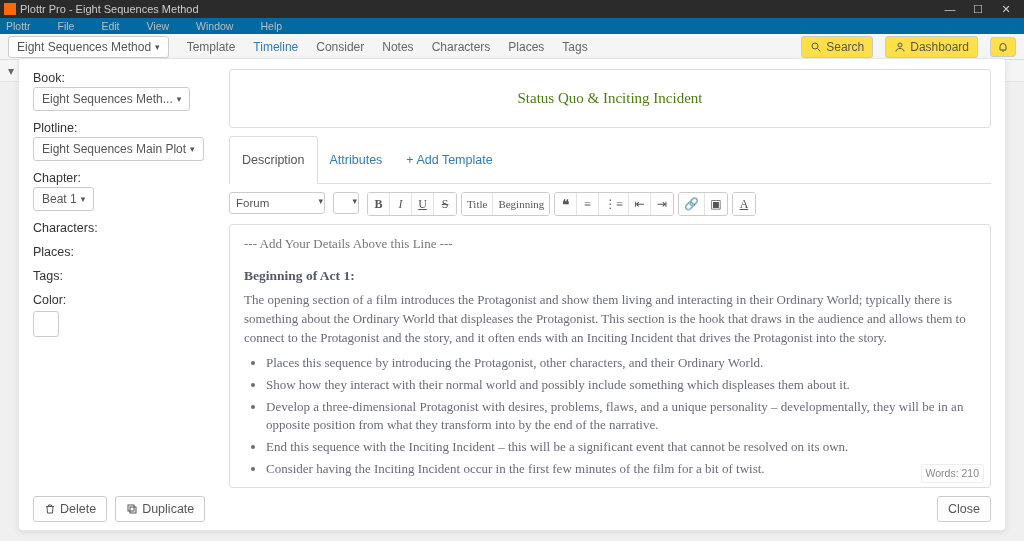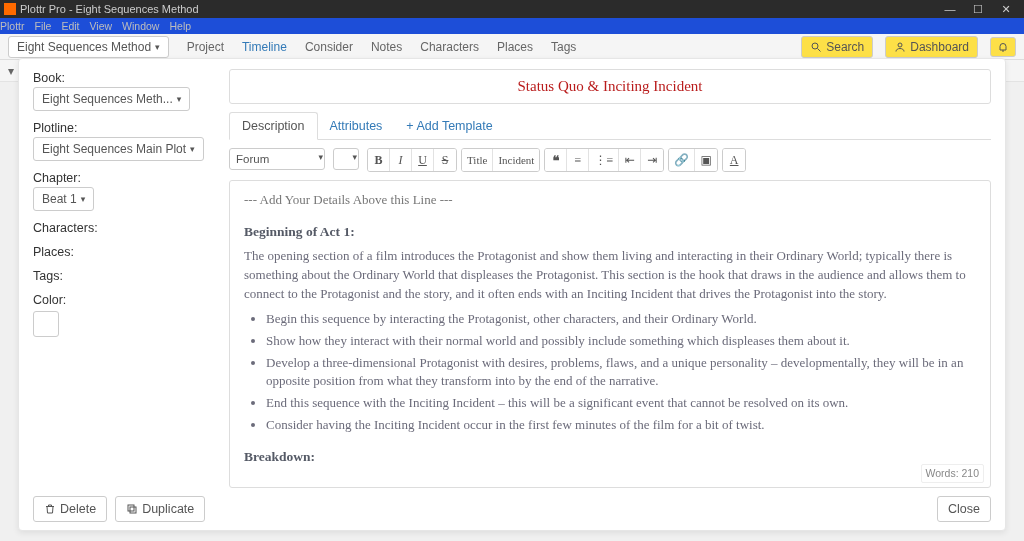--- a/index.html
+++ b/index.html
@@ -1,41 +1,41 @@
 <!DOCTYPE html>
 <html><head>
 <meta charset="utf-8">
 <style>
 * { box-sizing: border-box; margin: 0; padding: 0; }
 body { font-family: "Segoe UI", Arial, sans-serif; font-size: 12px; background: #f0f0f0; width: 1024px; height: 541px; overflow: hidden; color: #333; }
 .titlebar { background: #2b2b2b; color: #ccc; height: 18px; display: flex; align-items: center; padding: 0 4px; font-size: 11px; }
 .titlebar .app-icon { width: 12px; height: 12px; background: #ff6a00; margin-right: 4px; }
 .titlebar .title { flex: 1; }
 .titlebar .win-btn { width: 28px; text-align: center; color: #ccc; }
-.menubar { background: #1d4ed8; color: #bdbdbd; height: 16px; display: flex; align-items: center; font-size: 10.5px; gap: 10px; padding: 0 0; }
+.menubar { background: #0369a1; color: #bdbdbd; height: 16px; display: flex; align-items: center; font-size: 10.5px; gap: 27px; padding: 0 6px; }
 .menubar span { cursor: default; }
 .toolbar { background: #f5f5f5; border-bottom: 1px solid #ddd; height: 26px; display: flex; align-items: center; padding: 0 8px; gap: 12px; font-size: 12px; color: #666; }
 .method-dd { border: 1px solid #ccc; border-radius: 3px; background: #fff; padding: 3px 8px; font-size: 12px; color: #555; display: flex; align-items: center; gap: 4px; }
 .tool-links { display: flex; gap: 18px; margin-left: 6px; }
 .tool-links .active { color: #337ab7; font-weight: 500; }
 .spacer { flex: 1; }
 .tool-btn { border: 1px solid #ccc; border-radius: 3px; background: #fde047; padding: 3px 8px; display: flex; align-items: center; gap: 4px; color: #555; font-size: 12px; }
 .secondary { background: #f5f5f5; border-bottom: 1px solid #e3e3e3; height: 22px; display: flex; align-items: center; padding: 0 8px; gap: 8px; position: relative; }
 .filter-icon { font-size: 12px; color: #666; border-right: 1px solid #ddd; padding-right: 8px; }
 .kebab { margin-left: auto; color: #666; font-size: 14px; padding: 0 4px; }
 .modal { position: absolute; top: 58px; left: 18px; right: 18px; bottom: 10px; background: #fff; border-radius: 4px; box-shadow: 0 2px 6px rgba(0,0,0,.08); display: flex; overflow: hidden; border:1px solid #e6e6e6; }
 .sidebar { width: 200px; padding: 12px 14px; font-size: 12.5px; color: #333; }
 .sidebar .row { margin-bottom: 10px; }
 .sidebar label { font-weight: normal; display: inline-block; }
 .sidebar .dd { border: 1px solid #ccc; border-radius: 3px; padding: 4px 8px; font-size: 12px; color: #555; display: inline-flex; align-items: center; gap: 4px; background: #fff; margin-top: 2px; text-align: center; }
 .sidebar .color-sw { width: 26px; height: 26px; border: 1px solid #ccc; border-radius: 3px; background: #fff; margin-top: 4px; }
 .main { flex: 1; padding: 10px 14px 8px 10px; display: flex; flex-direction: column; }
-.card-title { border: 1px solid #ddd; border-radius: 3px; text-align: center; font-family: Georgia, serif; font-size: 15px; padding: 8px; color: #b91c1c; }
+.card-title { border: 1px solid #ddd; border-radius: 3px; text-align: center; font-family: Georgia, serif; font-size: 15px; padding: 20px; color: #4d7c0f; }
 .tabrow { display: flex; align-items: center; border-bottom: 1px solid #ddd; margin-top: 8px; font-size: 12.5px; }
-.tabrow .tab { padding: 6px 12px; color: #337ab7; cursor: pointer; }
+.tabrow .tab { padding: 16px 12px; color: #337ab7; cursor: pointer; }
 .tabrow .tab.active { color: #555; border: 1px solid #ddd; border-bottom: 1px solid #fff; border-radius: 3px 3px 0 0; margin-bottom: -1px; background: #fff; }
 .editor-toolbar { display: flex; gap: 0; margin-top: 8px; }
 .editor-toolbar .grp { display: flex; border: 1px solid #ccc; border-radius: 3px; overflow: hidden; margin-right: 4px; }
 .editor-toolbar .ebtn { height: 22px; min-width: 22px; padding: 0 5px; display: flex; align-items: center; justify-content: center; font-size: 12px; color: #555; border-right: 1px solid #e2e2e2; background: #fff; font-family: Georgia, serif; }
 .editor-toolbar .ebtn:last-child { border-right: none; }
 .editor-toolbar select, .editor-toolbar .sel { border: 1px solid #ccc; border-radius: 3px; height: 22px; font-size: 11.5px; padding: 0 18px 0 6px; margin-right: 4px; color: #555; background: #fff; appearance: none; position: relative; }
 .editor-toolbar .selwrap { position: relative; display: inline-block; margin-right: 4px;}
 .editor-toolbar .selwrap::after { content: "▾"; position: absolute; right: 6px; top: 4px; font-size: 9px; color: #555; pointer-events:none;}
 .doc { border: 1px solid #ddd; border-radius: 3px; margin-top: 8px; flex: 1; padding: 10px 14px; overflow: auto; font-family: Georgia, "Times New Roman", serif; color: #6b6b7a; font-size: 13px; line-height: 1.45; position: relative; }
 .doc .line1 { color: #777; }
@@ -69,21 +69,21 @@
   <span>Window</span>
   <span>Help</span>
 </div>
 
 <div class="toolbar">
   <div class="method-dd">
     <span>Eight Sequences Method</span>
     <span class="caret">▾</span>
   </div>
   <div class="tool-links">
-    <span>Project</span>
+    <span>Template</span>
     <span class="active">Timeline</span>
     <span>Consider</span>
     <span>Notes</span>
     <span>Characters</span>
     <span>Places</span>
     <span>Tags</span>
   </div>
   <div class="spacer"></div>
   <div class="tool-btn">
     <svg class="ic" viewBox="0 0 24 24">
@@ -176,21 +176,21 @@
       <span class="selwrap"><select class="sel" style="width:96px"><option>Forum</option></select></span>
       <span class="selwrap"><select class="sel" style="width:24px"><option>20</option></select></span>
       <div class="grp">
         <div class="ebtn" style="font-weight:bold">B</div>
         <div class="ebtn" style="font-style:italic">I</div>
         <div class="ebtn underline">U</div>
         <div class="ebtn" style="text-decoration:line-through">S</div>
       </div>
       <div class="grp">
         <div class="ebtn" style="font-size:11px">Title</div>
-        <div class="ebtn" style="font-size:11px">Incident</div>
+        <div class="ebtn" style="font-size:11px">Beginning</div>
       </div>
       <div class="grp">
         <div class="ebtn">
             <span style="font-family:Arial;font-weight:bold;font-size:13px;">❝</span>
           </div>
         <div class="ebtn">
             <span>≡</span>
           </div>
         <div class="ebtn">
             <span>⋮≡</span>
@@ -215,21 +215,21 @@
             <span class="underline">A</span>
           </div>
       </div>
     </div>
 
     <div class="doc">
       <div class="line1">--- Add Your Details Above this Line ---</div>
       <h4>Beginning of Act 1:</h4>
       <p>The opening section of a film introduces the Protagonist and show them living and interacting in their Ordinary World; typically there is something about the Ordinary World that displeases the Protagonist. This section is the hook that draws in the audience and allows them to connect to the Protagonist and the story, and it often ends with an Inciting Incident that drives the Protagonist into the story.</p>
       <ul>
-        <li>Begin this sequence by interacting the Protagonist, other characters, and their Ordinary World.</li>
+        <li>Places this sequence by introducing the Protagonist, other characters, and their Ordinary World.</li>
         <li>Show how they interact with their normal world and possibly include something which displeases them about it.</li>
         <li>Develop a three-dimensional Protagonist with desires, problems, flaws, and a unique personality – developmentally, they will be in an opposite position from what they transform into by the end of the narrative.</li>
         <li>End this sequence with the Inciting Incident – this will be a significant event that cannot be resolved on its own.</li>
         <li>Consider having the Inciting Incident occur in the first few minutes of the film for a bit of twist.</li>
       </ul>
       <h4>Breakdown:</h4>
       <div class="wordcount">Words: 210</div>
     </div>
 
     <div class="modal-footer" style="padding:8px 0 0 0; border-top:none; justify-content:flex-end;">

